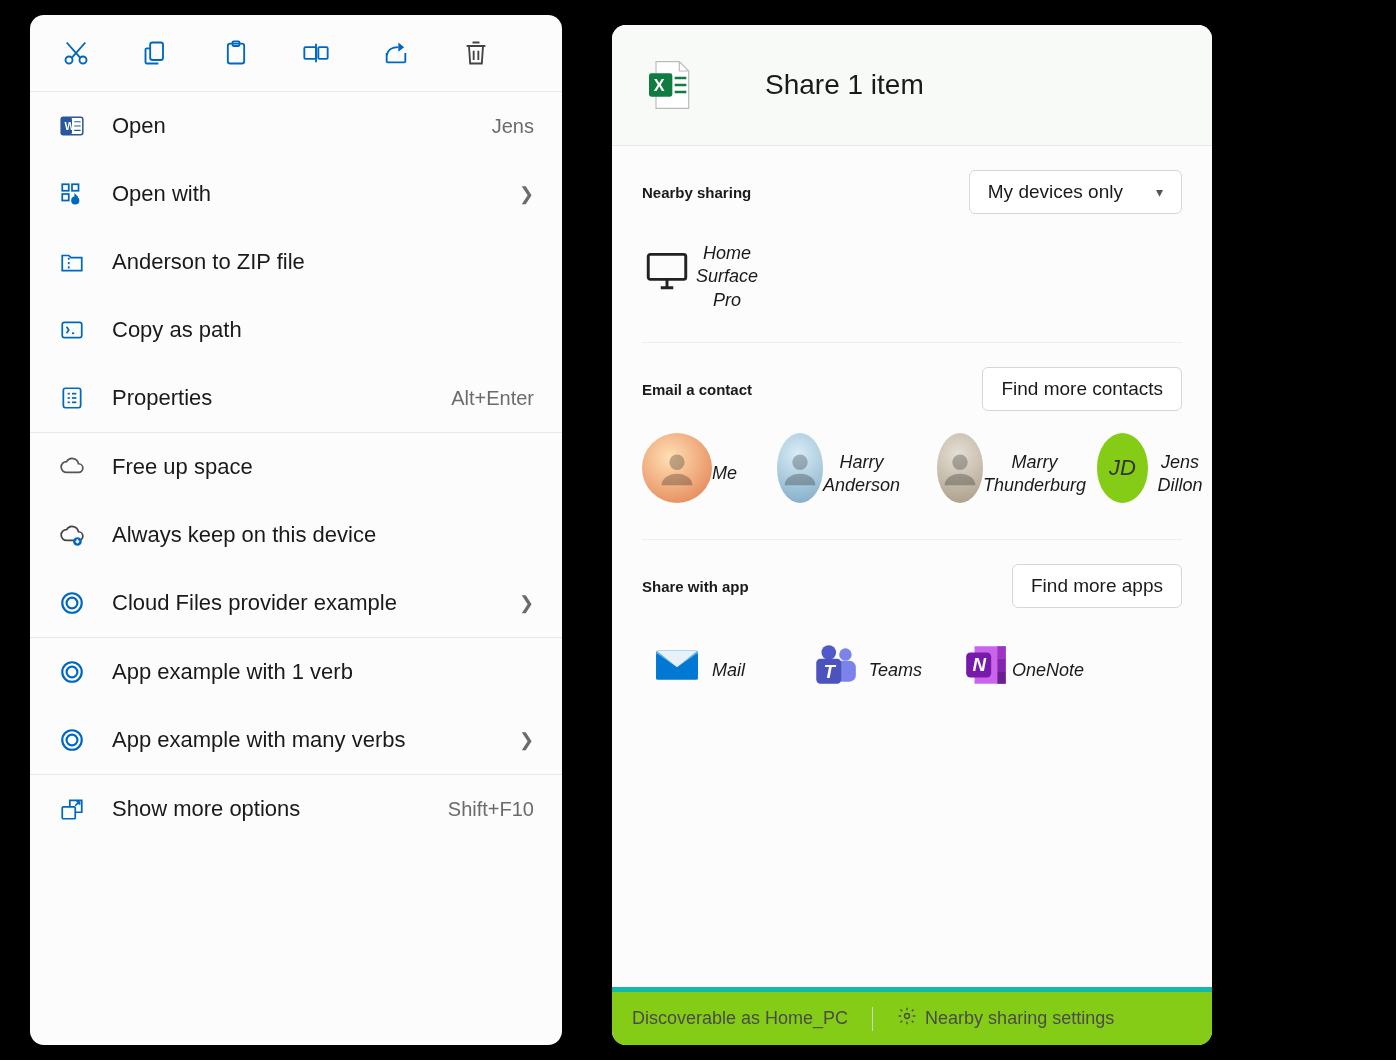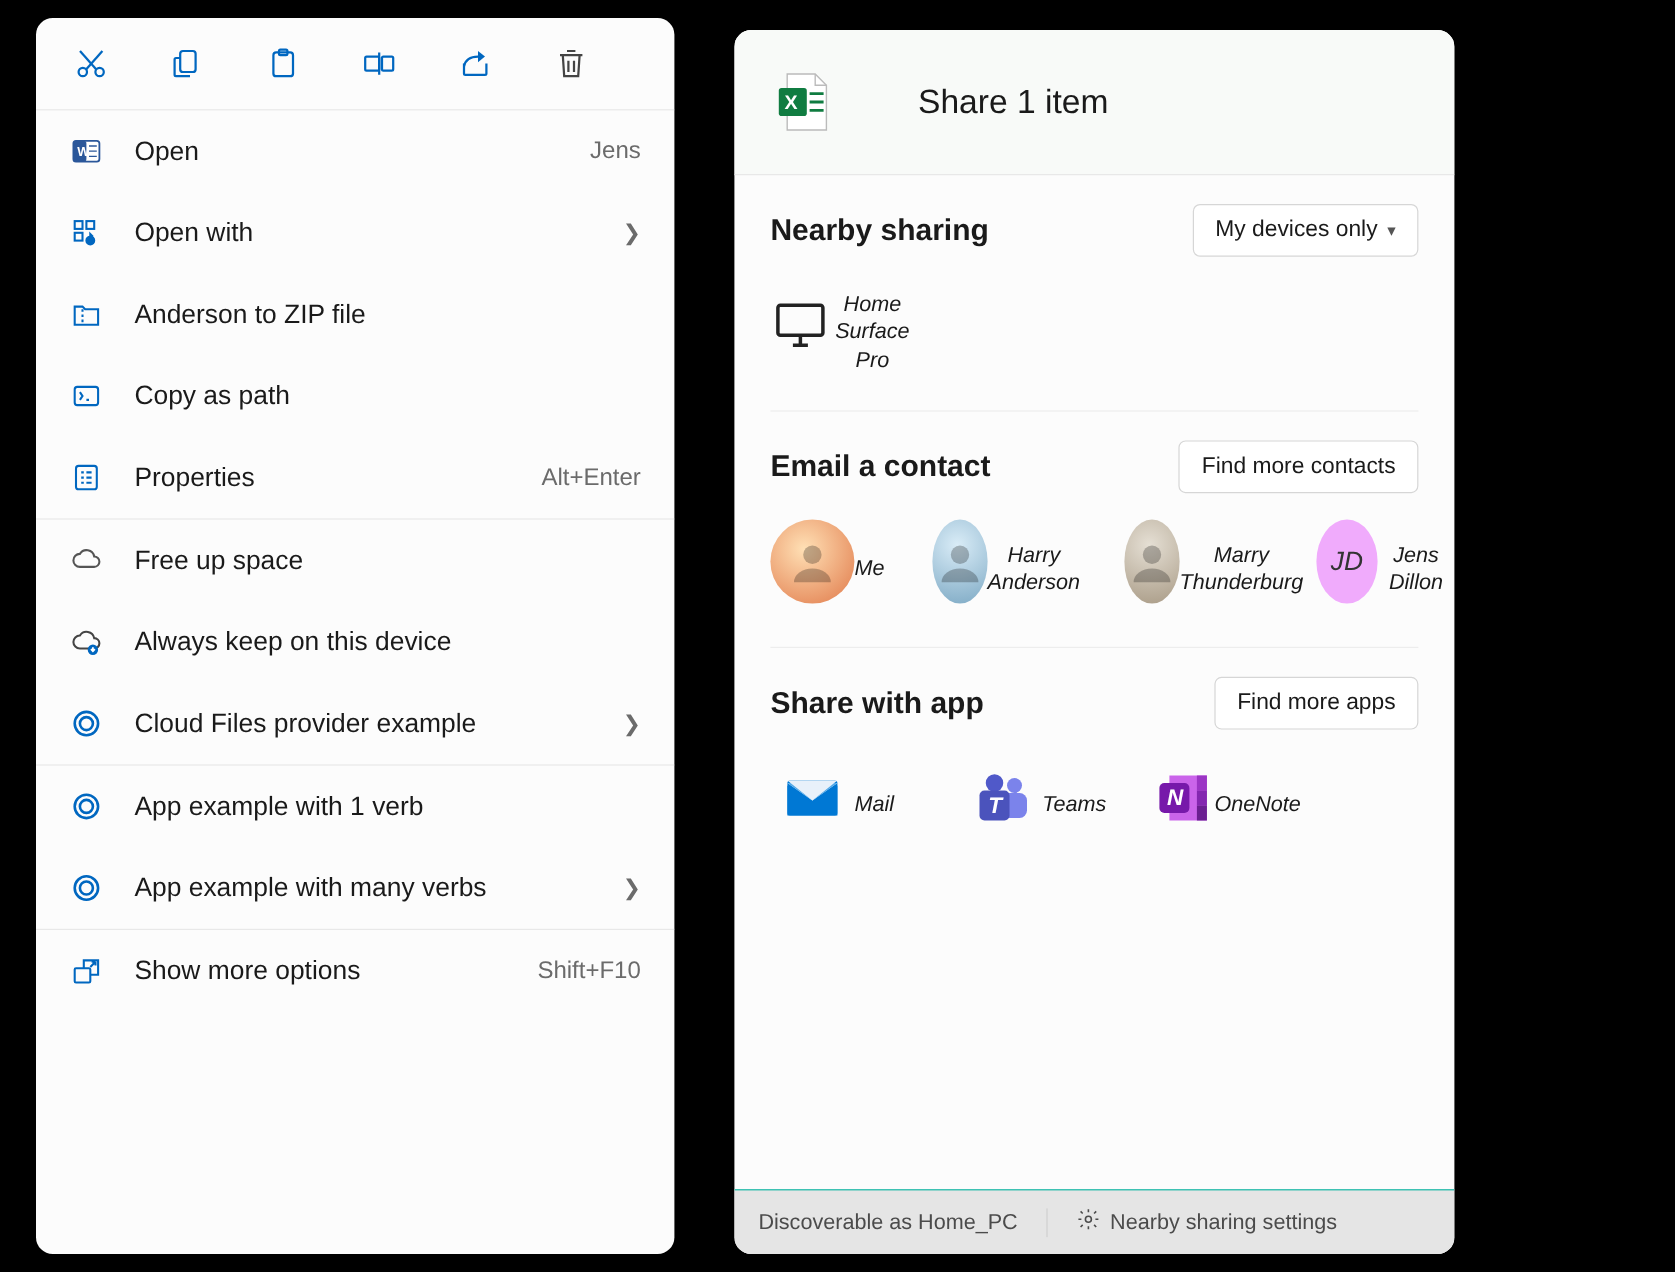--- a/index.html
+++ b/index.html
@@ -73,32 +73,32 @@
 .share-title { font-size: 28px; color: #1a1a1a; margin-left: 47px; }
 .share-body { padding: 24px 30px; flex: 1; }
 .section { padding-bottom: 24px; border-bottom: 1px solid #ededed; margin-bottom: 24px; }
 .section:last-child { border-bottom: none; margin-bottom: 0; }
 .section-head {
   display: flex;
   justify-content: space-between;
   align-items: center;
   margin-bottom: 22px;
 }
-.section-title { font-size: 25px; font-weight: 600; color: #1a1a1a; }
+.section-title { font-size: 15px; font-weight: 600; color: #1a1a1a; }
 .pill-select, .pill-btn {
   border: 1px solid #d6d6d6;
   background: #fff;
   border-radius: 6px;
   padding: 10px 18px;
   font-size: 19px;
   color: #1a1a1a;
   cursor: pointer;
   display: inline-flex;
   align-items: center;
-  gap: 8px;
+  gap: 33px;
 }
 .target-row { display: flex; gap: 40px; }
 .target {
   display: flex;
   align-items: center;
   width: 120px;
   cursor: pointer;
   font-style: italic;
 }
 .target .ticon {
@@ -111,28 +111,28 @@
   color: #1a1a1a;
   text-align: center;
   line-height: 1.3;
 }
 .avatar {
   width: 70px; height: 70px; border-radius: 50%;
   display: flex; align-items: center; justify-content: center;
   font-size: 22px; font-weight: 500;
 }
 .share-footer {
-  border-top: 1px solid #14b8a6;
+  border-top: 5px solid #14b8a6;
   padding: 14px 20px;
   display: flex;
   align-items: center;
   gap: 24px;
   font-size: 18px;
   color: #4b4b4b;
-  background: #e5e5e5;
+  background: #84cc16;
 }
 .foot-sep { width: 1px; height: 24px; background: #d0d0d0; }
 .foot-link { display: flex; align-items: center; gap: 8px; cursor: pointer; }
 </style>
 </head>
 <body>
 
 <div class="panel context-menu">
   <div class="toolbar">
     <div class="tb-icon">
@@ -377,21 +377,21 @@
           <div class="target">
             <div class="avatar ticon" style="background: radial-gradient(circle at 45% 30%, rgb(229, 223, 212), rgb(168, 154, 133)); color: rgb(51, 51, 51);">
               <svg width="46" height="46" viewBox="0 0 24 24" fill="rgba(0,0,0,0.25)">
                 <circle cx="12" cy="9" r="4"></circle>
                 <path d="M4 21 a8 6 0 0 1 16 0 z"></path>
               </svg>
             </div>
             <span class="tlabel">Marry Thunderburg</span>
           </div>
           <div class="target">
-            <div class="avatar ticon" style="background: #f0abfc; color: rgb(51, 51, 51);">JD</div>
+            <div class="avatar ticon" style="background: #84cc16; color: rgb(51, 51, 51);">JD</div>
             <span class="tlabel">Jens Dillon</span>
           </div>
         </div>
     </div>
 
     <div class="section">
       <div class="section-head">
         <span class="section-title">Share with app</span>
         <button class="pill-btn">Find more apps</button>
       </div>

